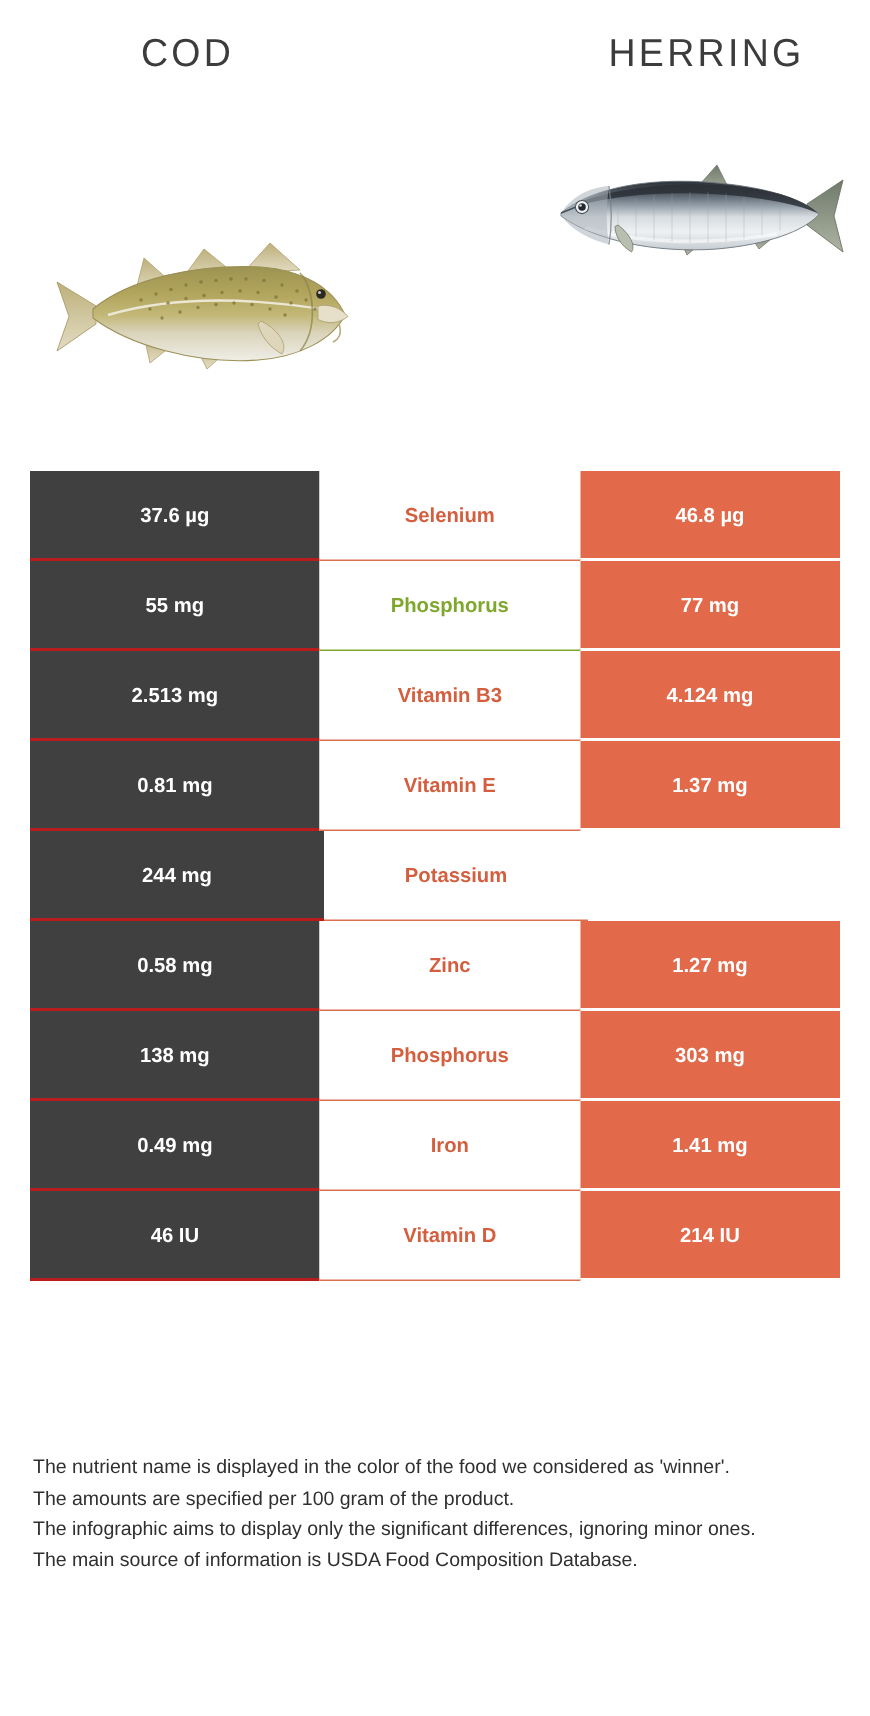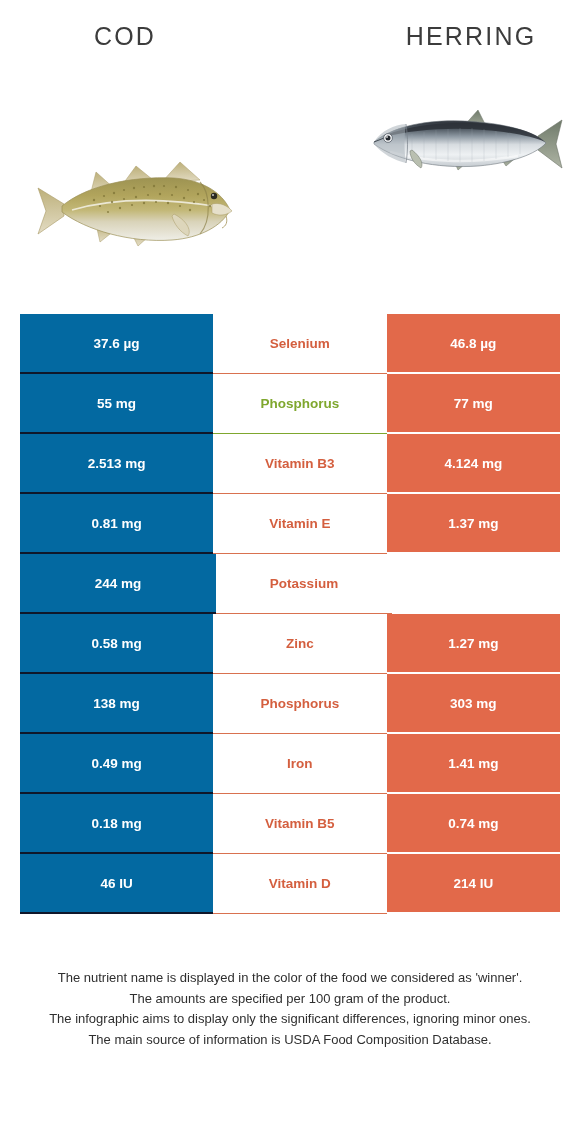--- a/index.html
+++ b/index.html
@@ -73,23 +73,23 @@
     display: flex;
     align-items: center;
     justify-content: center;
     font-size: 13.5px;
     font-weight: 600;
     box-sizing: border-box;
     white-space: nowrap;
   }
   .cell.left {
     width: 196px;
-    background: #0369a1;
+    background: #404040;
     color: #ffffff;
-    border-bottom: 2px solid #0f172a;
+    border-bottom: 2px solid #b91c1c;
   }
   .cell.right {
     width: 176px;
     background: #E2694A;
     color: #ffffff;
     border-bottom: 2px solid #ffffff;
   }
   .cell.mid {
     width: 176px;
     background: #ffffff;
@@ -100,21 +100,20 @@
   .cell.mid.win-left   { color: #7FA72E; border-bottom-color: #7FA72E; }
   .cell.mid.win-right  { color: #D45F3F; border-bottom-color: #D9714F; }
   .row:first-child .cell.mid { border-top: 0; }
 
   
   .footnote {
     position: absolute;
     top: 968px;
     left: 0;
     width: 580px;
-    text-align: center;
     font-size: 13px;
     line-height: 20.5px;
     color: #2f2f2f;
     font-weight: 400;
     padding: 0 22px;
     box-sizing: border-box;
   }
   .footnote div { margin: 0; }
 </style>
 </head>
@@ -293,25 +292,20 @@
       <div class="cell left">138 mg</div>
       <div class="cell mid win-right">Phosphorus</div>
       <div class="cell right">303 mg</div>
     </div>
     <div class="row">
       <div class="cell left">0.49 mg</div>
       <div class="cell mid win-right">Iron</div>
       <div class="cell right">1.41 mg</div>
     </div>
     <div class="row">
-      <div class="cell left">0.18 mg</div>
-      <div class="cell mid win-right">Vitamin B5</div>
-      <div class="cell right">0.74 mg</div>
-    </div>
-    <div class="row">
       <div class="cell left">46 IU</div>
       <div class="cell mid win-right">Vitamin D</div>
       <div class="cell right">214 IU</div>
     </div>
   </div>
 
 <div class="footnote">
     <div>The nutrient name is displayed in the color of the food we considered as 'winner'.</div>
     <div>The amounts are specified per 100 gram of the product.</div>
     <div>The infographic aims to display only the significant differences, ignoring minor ones.</div>

